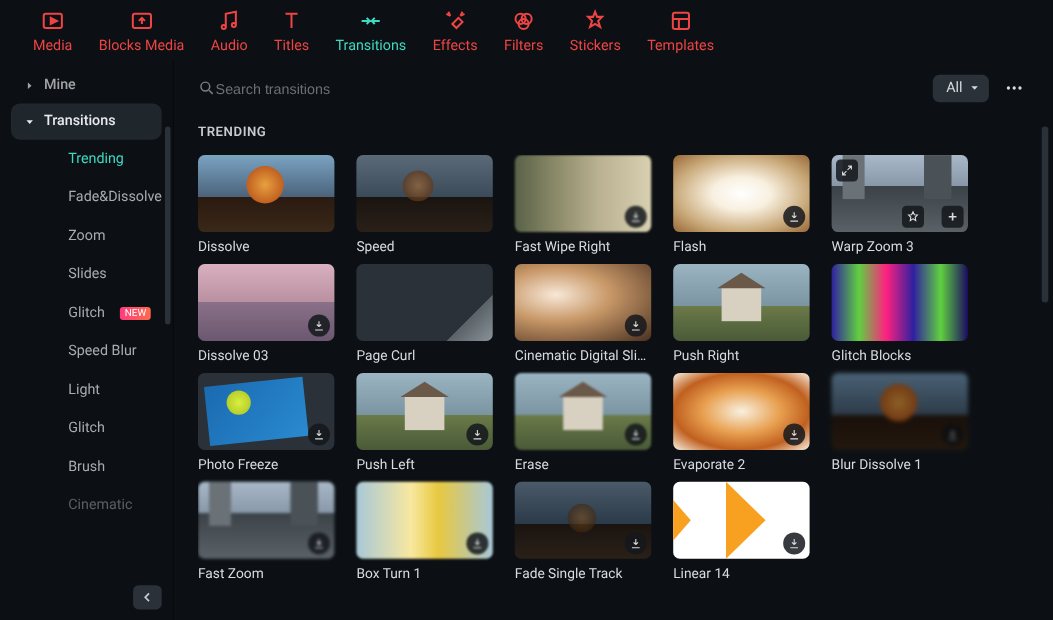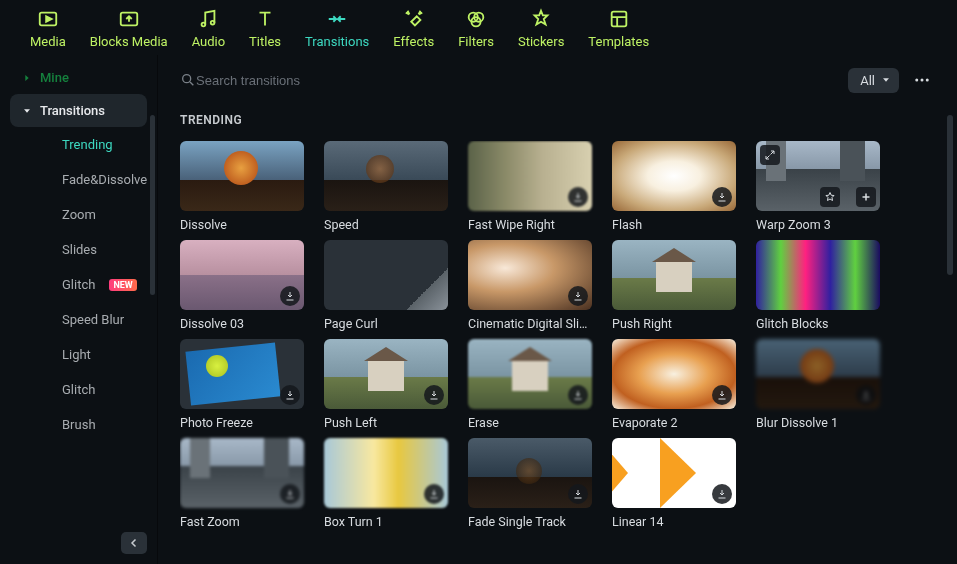--- a/index.html
+++ b/index.html
@@ -19,21 +19,21 @@
     gap: 24px;
     padding: 8px 20px 6px 30px;
     align-items: flex-end;
   }
   .top-tab {
     display: flex;
     flex-direction: column;
     align-items: center;
     gap: 4px;
     cursor: pointer;
-    color: #bef264;
+    color: #ef4444;
   }
   .top-tab.active { color: #3dd9c1; }
   .top-tab .icon { width: 22px; height: 22px; display:flex; align-items:center; justify-content:center;}
   .top-tab-label { font-size: 13px; }
   .main {
     flex: 1;
     display: flex;
     overflow: hidden;
   }
   .sidebar {
@@ -49,39 +49,39 @@
     overflow-y:auto;
     padding: 6px 10px 6px 10px;
   }
   .side-item {
     display: flex;
     align-items: center;
     gap: 8px;
     padding: 9px 12px;
     border-radius: 8px;
     cursor: pointer;
-    color: #15803d;
+    color: #a3a3a3;
   }
   .side-item.collapsible { font-weight: 500; }
   .side-item.selected {
     background: #1f262c;
     color: #e8eaed;
   }
   .side-sub {
     padding-left: 40px;
   }
   .side-sub .side-item { padding: 10px 12px; color:#a8acb0;}
   .side-sub .side-item.active { color: #3dd9c1; }
   .badge-new {
     background: linear-gradient(90deg,#ff3c7e,#ff6b4a);
     color:#fff;
     font-size:9px;
     padding:1px 4px;
     border-radius:3px;
-    font-weight:700;
+    font-weight:400;
     margin-left:6px;
   }
   .collapse-btn {
     position:absolute;
     bottom:10px; right:10px;
     width:26px; height:22px;
     background:#2a3138;
     border-radius:5px;
     display:flex;align-items:center;justify-content:center;
     cursor:pointer;
@@ -357,20 +357,23 @@
           </div>
         <div class="side-item">
             <span>Light</span>
           </div>
         <div class="side-item">
             <span>Glitch</span>
           </div>
         <div class="side-item">
             <span>Brush</span>
           </div>
+        <div class="side-item" style="opacity:0.5">
+            <span>Cinematic</span>
+          </div>
       </div>
     </div>
     <div class="sidebar-thumb"></div>
     <div class="collapse-btn">
       <svg width="12" height="12" viewBox="0 0 24 24" fill="none" stroke="currentColor" stroke-width="3">
           <path d="M15 5l-7 7 7 7"></path>
         </svg>
     </div>
   </div>
 

